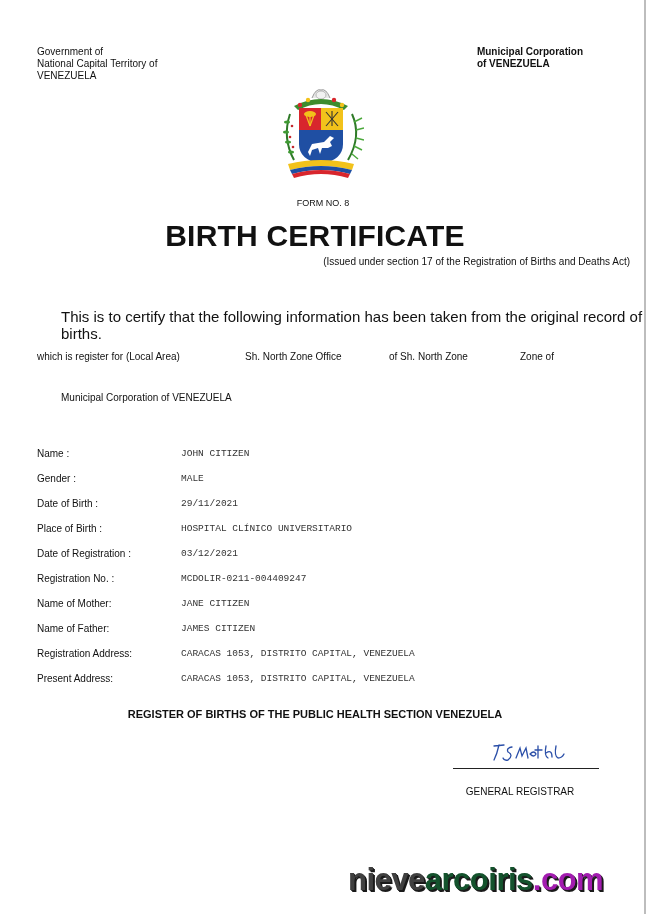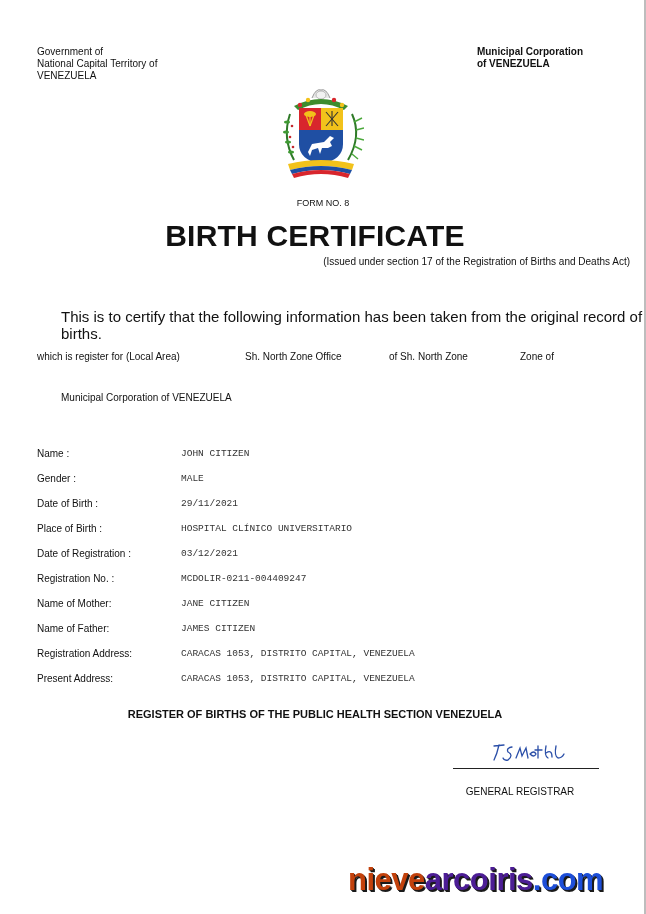--- a/index.html
+++ b/index.html
@@ -21,23 +21,23 @@
     .fields { position: absolute; left: 37px; top: 432px; }
     .field { position: relative; height: 25px; }
     .field .lbl { position: absolute; left: 0; top: 16px; font-size: 10px; font-weight: normal; white-space: nowrap; }
     .field .val { position: absolute; left: 144px; top: 16px; font-family: "Liberation Mono", monospace; font-size: 9.5px; color: #333333; white-space: nowrap; }
     .register-line { position: absolute; left: 0; width: 630px; top: 708px; text-align: center; font-size: 11px; font-weight: bold; }
     .signature { position: absolute; left: 488px; top: 740px; width: 80px; height: 26px; }
     .sig-line { position: absolute; left: 453px; top: 768px; width: 146px; height: 1px; background: #222; }
     .registrar { position: absolute; left: 453px; top: 770px; width: 134px; text-align: center; font-size: 10px; margin-top: 16px; }
     .watermark { position: absolute; left: 348px; top: 862px; font-size: 31px; font-weight: bold; letter-spacing: -0.5px; white-space: nowrap;
       text-shadow: 2px 2px 0 #1a1a1a, 1px 1px 0 #333; }
-    .wm-1 { color: #c2410c; }
-    .wm-2 { color: #4c1d95; }
-    .wm-3 { color: #1d4ed8; }
+    .wm-1 { color: #404040; }
+    .wm-2 { color: #14532d; }
+    .wm-3 { color: #a21caf; }
   </style>
 </head>
 <body>
 
 <div class="right-edge"></div>
 
 <div class="hdr-left">
   <div>Government of</div>
   <div>National Capital Territory of</div>
   <div>VENEZUELA</div>

